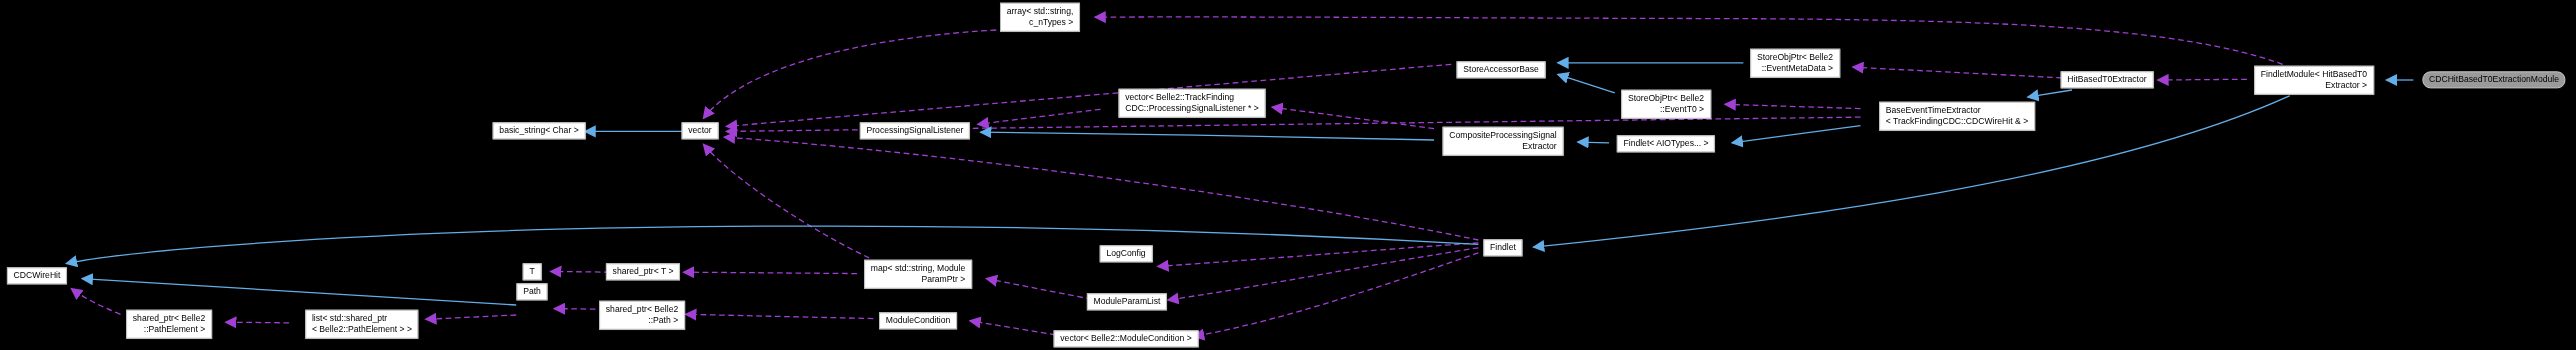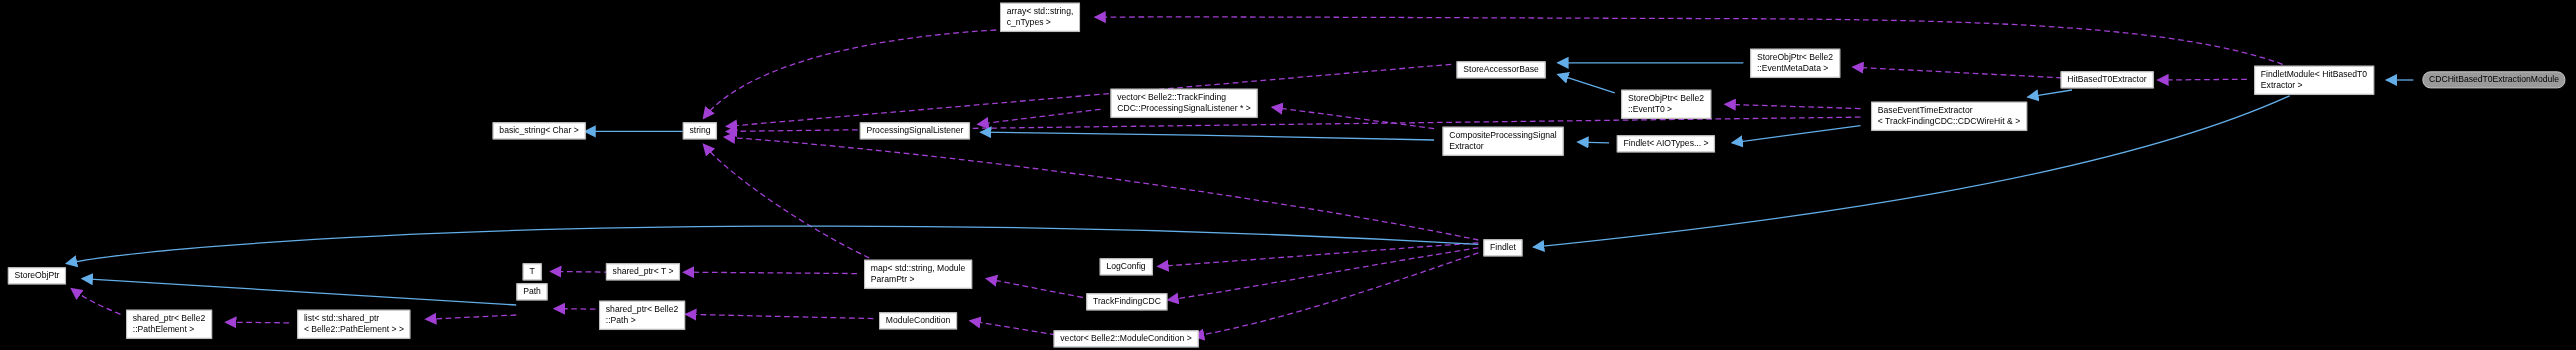--- a/index.html
+++ b/index.html
@@ -15,24 +15,24 @@
   }
   svg.edges{position:absolute;left:0;top:0;z-index:1;}
   .ei{fill:none;stroke:var(--inheritance-edge);stroke-width:1.8;}
   .eu{fill:none;stroke:var(--usage-edge);stroke-width:1.8;stroke-dasharray:8 5;}
   .mb{fill:var(--inheritance-edge);}
   .mp{fill:var(--usage-edge);}
   .node{
     position:absolute;z-index:2;transform:translate(-50%,-50%);
     background:var(--node-fill);border:0.7px solid var(--node-border);
     color:var(--text);font-size:8.6px;line-height:1.3;
-    padding:2.1px 5.7px;text-align:left;white-space:pre-line;
+    padding:2.1px 5.7px;text-align:right;white-space:pre-line;
     box-shadow:0.7px 0.7px 0 rgba(255,255,255,0.08);
   }
-  .node.ta-left{text-align:left;}
+  .node.ta-left{text-align:left;margin-left:8px;}
   .node.focus{background:var(--focus-fill);border-color:var(--focus-border);border-radius:8px;}
 </style>
 </head>
 <body>
 
 <svg class="edges" width="2576" height="350" viewBox="0 0 3605 490">
   <defs>
     <marker id="ab" viewBox="0 0 10 10" refX="9" refY="5" markerWidth="9.5" markerHeight="9.5" orient="auto-start-reverse">
       <path d="M0,0 L10,5 L0,10 z" class="mb"></path>
     </marker>
@@ -74,48 +74,48 @@
   <path class="ei" d="M 2900,126 L 2838,136" marker-end="url(#ab)"></path>
   <path class="ei" d="M 3378,112 L 3340,112" marker-end="url(#ab)"></path>
   <path class="ei" d="M 3205,134 C 2950,250 2500,310 2146,346" marker-end="url(#ab)"></path>
   <path class="ei" d="M 2069,342 C 1500,310 800,305 300,345 Q 150,357 92,369" marker-end="url(#ab)"></path>
   <path class="ei" d="M 722,427 L 114,390" marker-end="url(#ab)"></path>
 </svg>
 
 <div class="node" style="left:1040px;top:17px">array&lt; std::string,
 c_nTypes &gt;</div>
 <div class="node" style="left:539px;top:131px">basic_string&lt; Char &gt;</div>
-<div class="node" style="left:700px;top:131px">string</div>
+<div class="node" style="left:700px;top:131px">vector</div>
 <div class="node" style="left:915px;top:131px">ProcessingSignalListener</div>
 <div class="node ta-left" style="left:1184px;top:103px">vector&lt; Belle2::TrackFinding
 CDC::ProcessingSignalListener * &gt;</div>
 <div class="node" style="left:1503px;top:141px">CompositeProcessingSignal
 Extractor</div>
 <div class="node" style="left:1501px;top:70px">StoreAccessorBase</div>
 <div class="node" style="left:1795px;top:63px">StoreObjPtr&lt; Belle2
 ::EventMetaData &gt;</div>
 <div class="node" style="left:1666px;top:104px">StoreObjPtr&lt; Belle2
 ::EventT0 &gt;</div>
 <div class="node" style="left:1666px;top:144px">Findlet&lt; AIOTypes... &gt;</div>
 <div class="node ta-left" style="left:1949px;top:116px">BaseEventTimeExtractor
 &lt; TrackFindingCDC::CDCWireHit &amp; &gt;</div>
 <div class="node" style="left:2107px;top:80px">HitBasedT0Extractor</div>
 <div class="node" style="left:2314px;top:80px">FindletModule&lt; HitBasedT0
 Extractor &gt;</div>
 <div class="node focus" style="left:2494px;top:80px">CDCHitBasedT0ExtractionModule</div>
 <div class="node" style="left:1503px;top:248px">Findlet</div>
-<div class="node" style="left:37px;top:276px">StoreObjPtr</div>
+<div class="node" style="left:37px;top:276px">CDCWireHit</div>
 <div class="node" style="left:169px;top:324px">shared_ptr&lt; Belle2
 ::PathElement &gt;</div>
 <div class="node ta-left" style="left:354px;top:324px">list&lt; std::shared_ptr
 &lt; Belle2::PathElement &gt; &gt;</div>
 <div class="node" style="left:532px;top:272px">T</div>
 <div class="node" style="left:532px;top:292px">Path</div>
 <div class="node" style="left:643px;top:272px">shared_ptr&lt; T &gt;</div>
 <div class="node" style="left:642px;top:315px">shared_ptr&lt; Belle2
 ::Path &gt;</div>
 <div class="node" style="left:918px;top:274px">map&lt; std::string, Module
 ParamPtr &gt;</div>
 <div class="node" style="left:918px;top:321px">ModuleCondition</div>
-<div class="node" style="left:1126px;top:267px">LogConfig</div>
-<div class="node" style="left:1127px;top:302px">TrackFindingCDC</div>
+<div class="node" style="left:1126px;top:254px">LogConfig</div>
+<div class="node" style="left:1127px;top:302px">ModuleParamList</div>
 <div class="node" style="left:1126px;top:339px">vector&lt; Belle2::ModuleCondition &gt;</div>
 
 
 </body></html>

